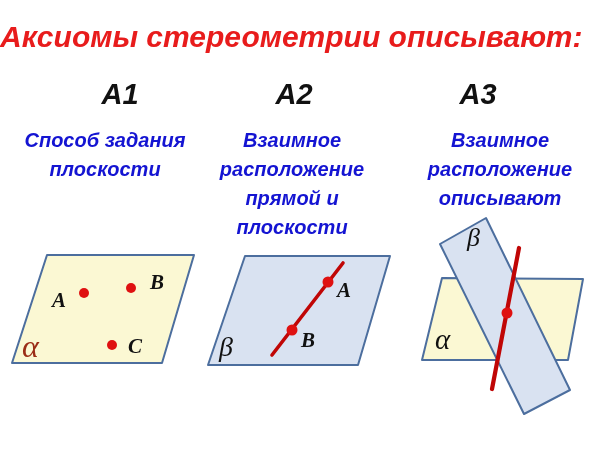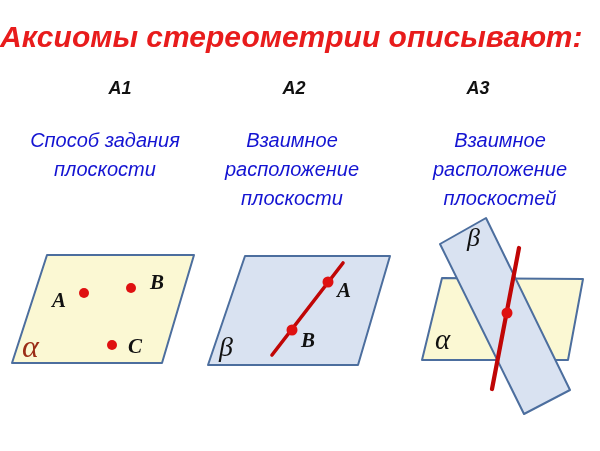--- a/index.html
+++ b/index.html
@@ -35,36 +35,36 @@
     font-style: italic;
     color: var(--title-red);
     letter-spacing: 0px;
     white-space: nowrap;
   }
   .col-header {
     position: absolute;
     top: 78px;
     width: 60px;
     text-align: center;
-    font-size: 18px;
+    font-size: 29px;
     font-weight: bold;
     font-style: italic;
     color: var(--header-black);
   }
   .col-header.h1 { left: 90px; }
   .col-header.h2 { left: 264px; }
   .col-header.h3 { left: 448px; }
   .col-desc {
     position: absolute;
     top: 126px;
     width: 180px;
     text-align: center;
     font-size: 20px;
     line-height: 29px;
-    font-weight: normal;
+    font-weight: bold;
     font-style: italic;
     color: var(--text-blue);
   }
   .col-desc.c1 { left: 15px; }
   .col-desc.c2 { left: 202px; }
   .col-desc.c3 { left: 410px; }
   svg.diagram-layer {
     position: absolute;
     top: 0; left: 0;
     width: 600px;
@@ -97,26 +97,27 @@
 <div class="col-header h2">А2</div>
 <div class="col-header h3">А3</div>
 
 <div class="col-desc c1">
   <div>Способ задания</div>
   <div>плоскости</div>
 </div>
 <div class="col-desc c2">
   <div>Взаимное</div>
   <div>расположение</div>
+  <div>прямой и</div>
   <div>плоскости</div>
 </div>
 <div class="col-desc c3">
   <div>Взаимное</div>
   <div>расположение</div>
-  <div>плоскостей</div>
+  <div>описывают</div>
 </div>
 
 <svg class="diagram-layer" viewBox="0 0 600 451">
 
   <g>
     <polygon class="plane-yellow" points="47,255 194,255 162,363 12,363"></polygon>
     <circle class="red-dot" cx="84" cy="293" r="5"></circle>
     <circle class="red-dot" cx="131" cy="288" r="5"></circle>
     <circle class="red-dot" cx="112" cy="345" r="5"></circle>
     <text class="pt-label" x="52" y="307">A</text>

